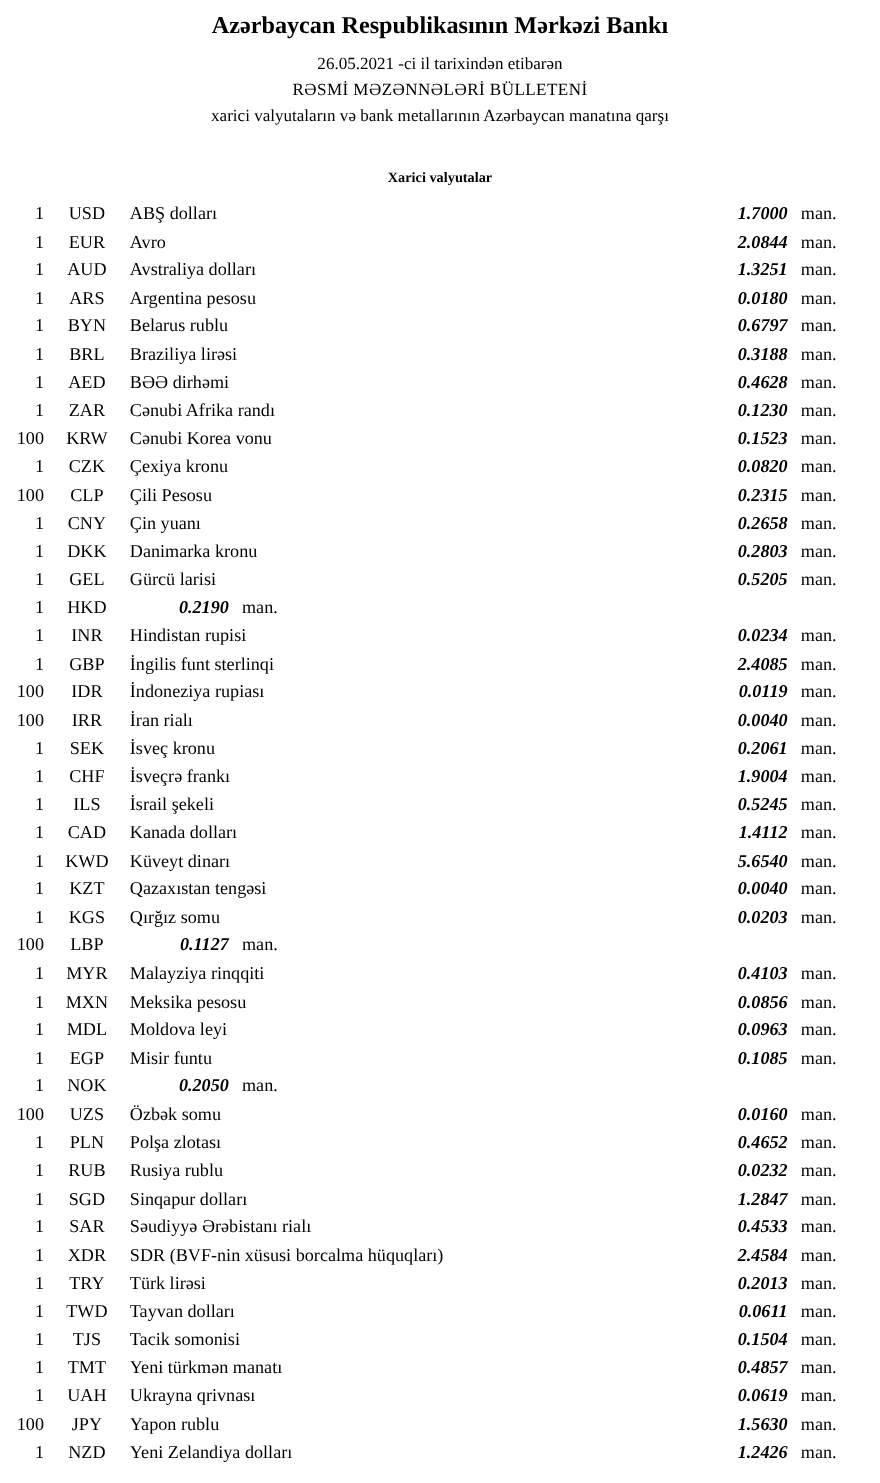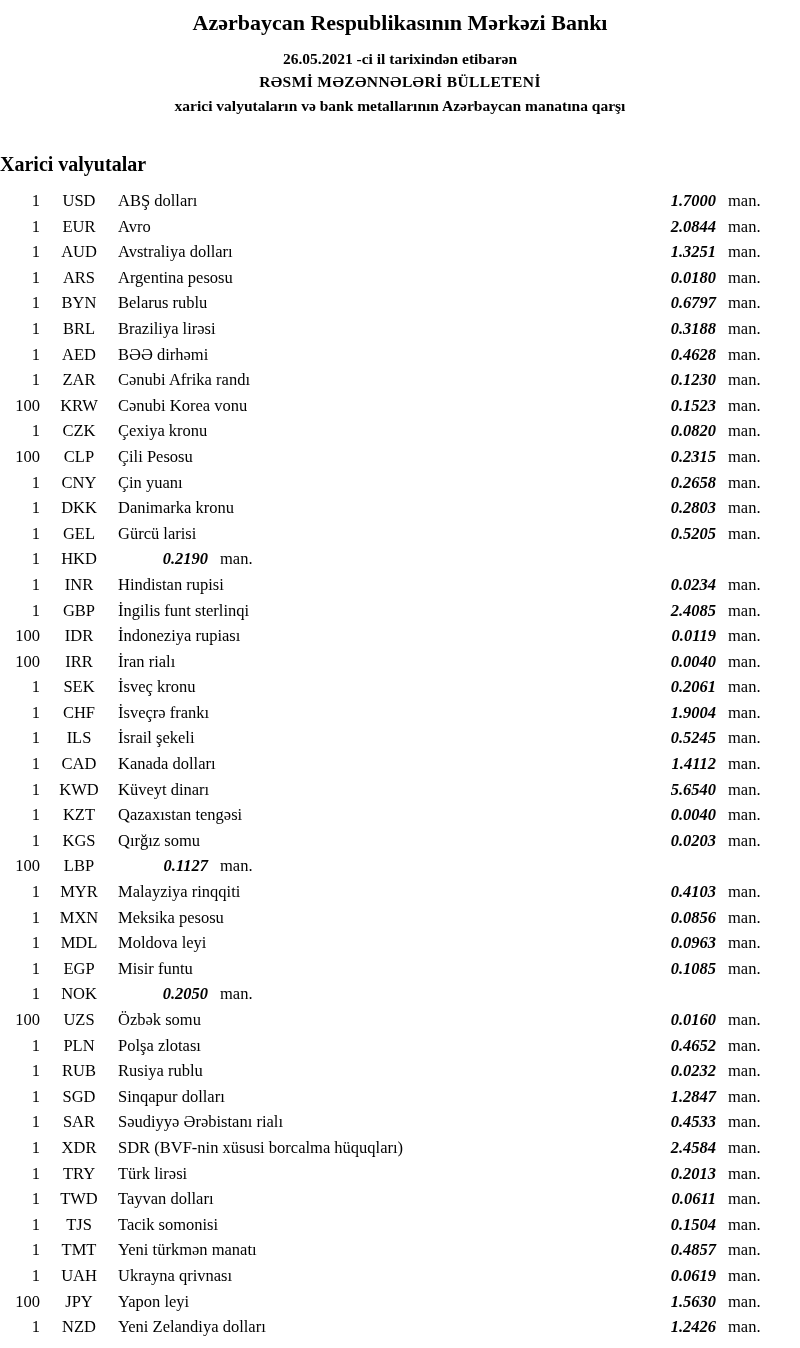--- a/index.html
+++ b/index.html
@@ -7,27 +7,27 @@
   body {
     width:800px; height:1348px;
     font-family:"Liberation Serif", serif;
     color:#000; overflow:hidden;
   }
   .page { width:800px; height:1348px; padding-top:10px; }
   .title {
     text-align:center; font-weight:bold; font-size:22px;
   }
   .subline {
-    text-align:center; font-weight:bold; font-size:15.5px;
+    text-align:center; font-weight:normal; font-size:15.5px;
   }
   .date-line { margin-top:14px; }
   .org-line  { margin-top:6px; }
   .bulletin  { margin-top:5px; letter-spacing:0.4px; }
   .section-title {
-    font-weight:bold; font-size:20px; margin-top:38px;
+    text-align:center; font-weight:bold; font-size:13px; margin-top:38px;
   }
   .rates { margin-top:12px; }
   .row {
     display:flex; align-items:baseline;
     height:25.6px; font-size:16.5px;
     padding-right:28px; line-height:25.6px;
   }
   .qty  { width:40px;  text-align:right; }
   .code { width:58px;  text-align:center; margin-left:10px; }
   .name { flex:1; margin-left:10px; white-space:nowrap; }
@@ -340,21 +340,21 @@
       <div class="row">
         <span class="qty">1</span>
         <span class="code">UAH</span>
         <span class="name">Ukrayna qrivnası</span>
         <span class="rate">0.0619</span>
         <span class="unit">man.</span>
       </div>
       <div class="row">
         <span class="qty">100</span>
         <span class="code">JPY</span>
-        <span class="name">Yapon leyi</span>
+        <span class="name">Yapon rublu</span>
         <span class="rate">1.5630</span>
         <span class="unit">man.</span>
       </div>
       <div class="row">
         <span class="qty">1</span>
         <span class="code">NZD</span>
         <span class="name">Yeni Zelandiya dolları</span>
         <span class="rate">1.2426</span>
         <span class="unit">man.</span>
       </div>

